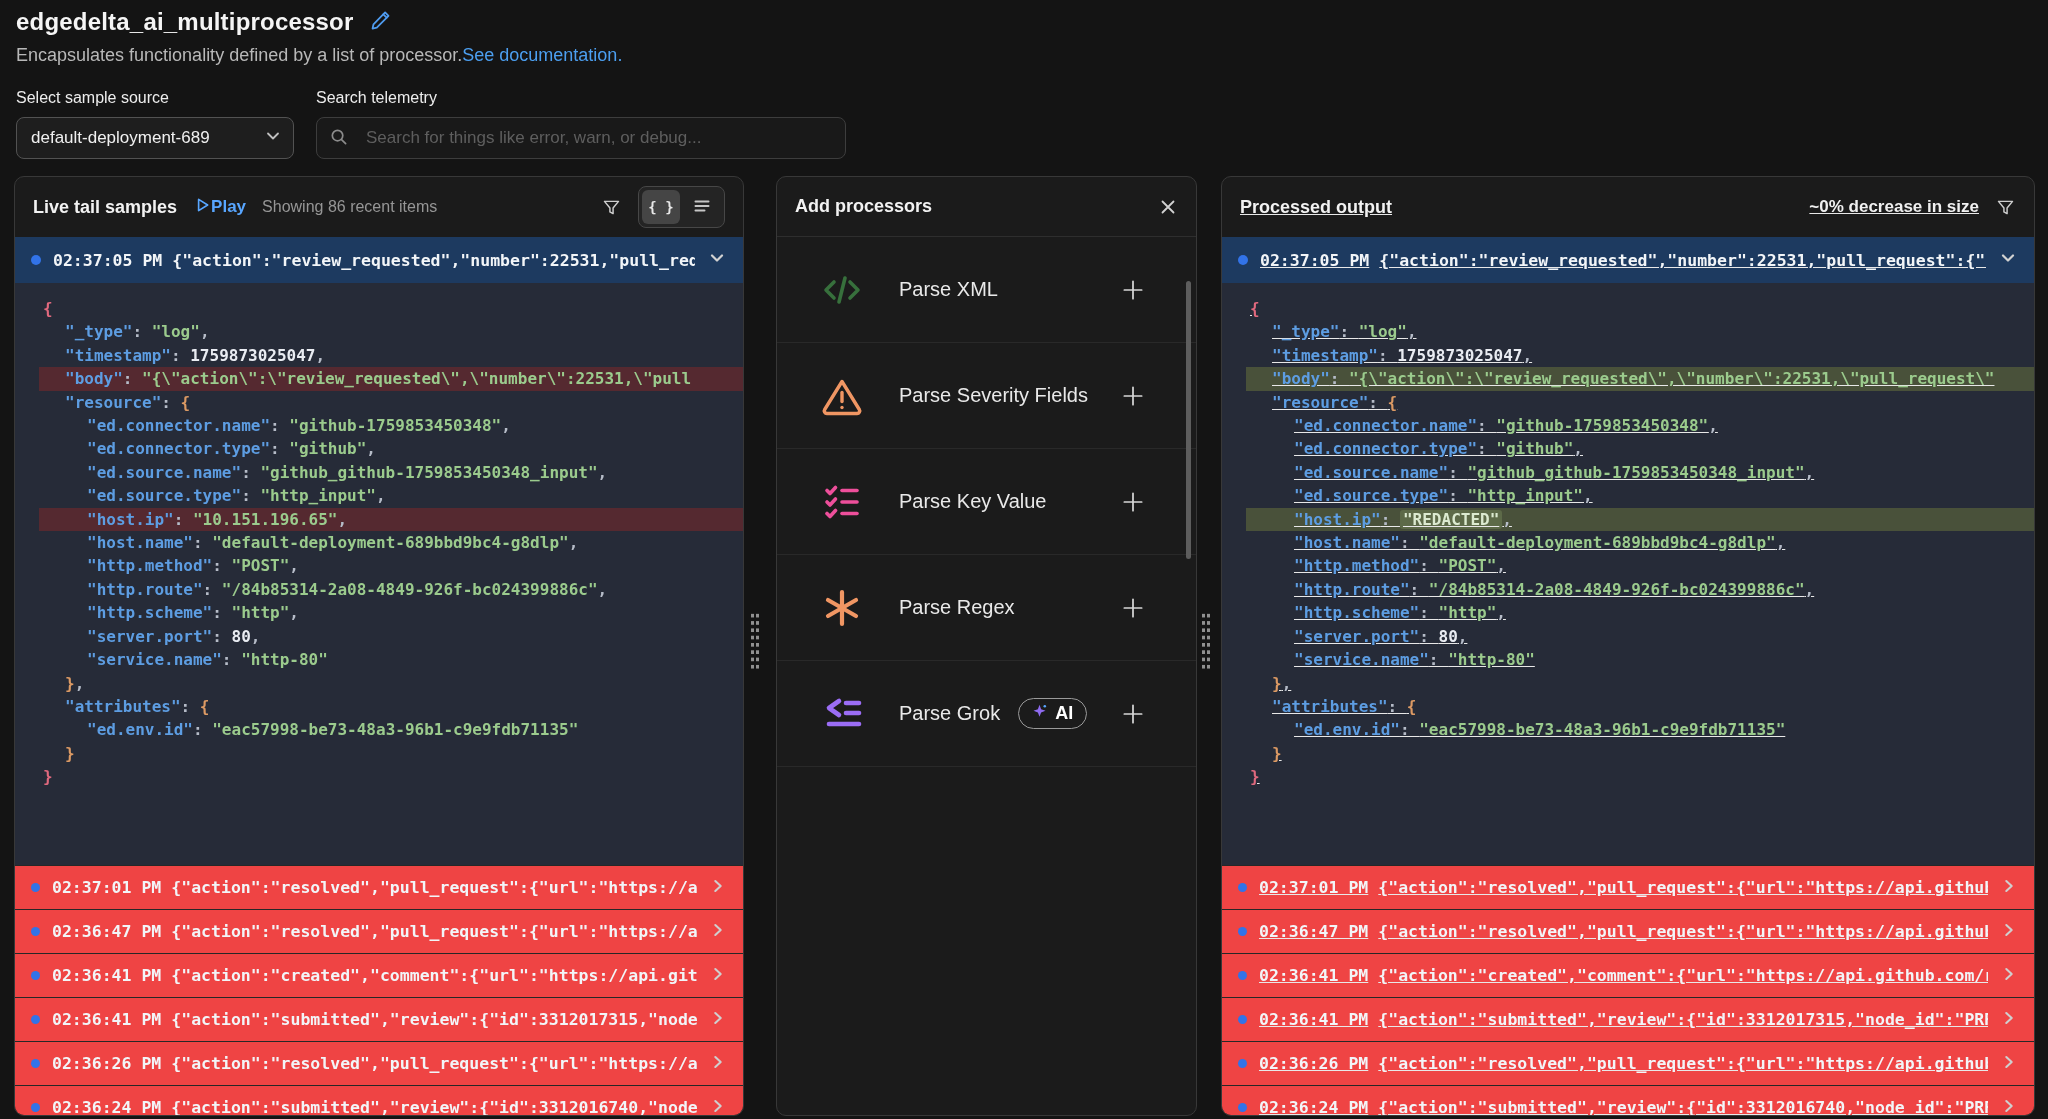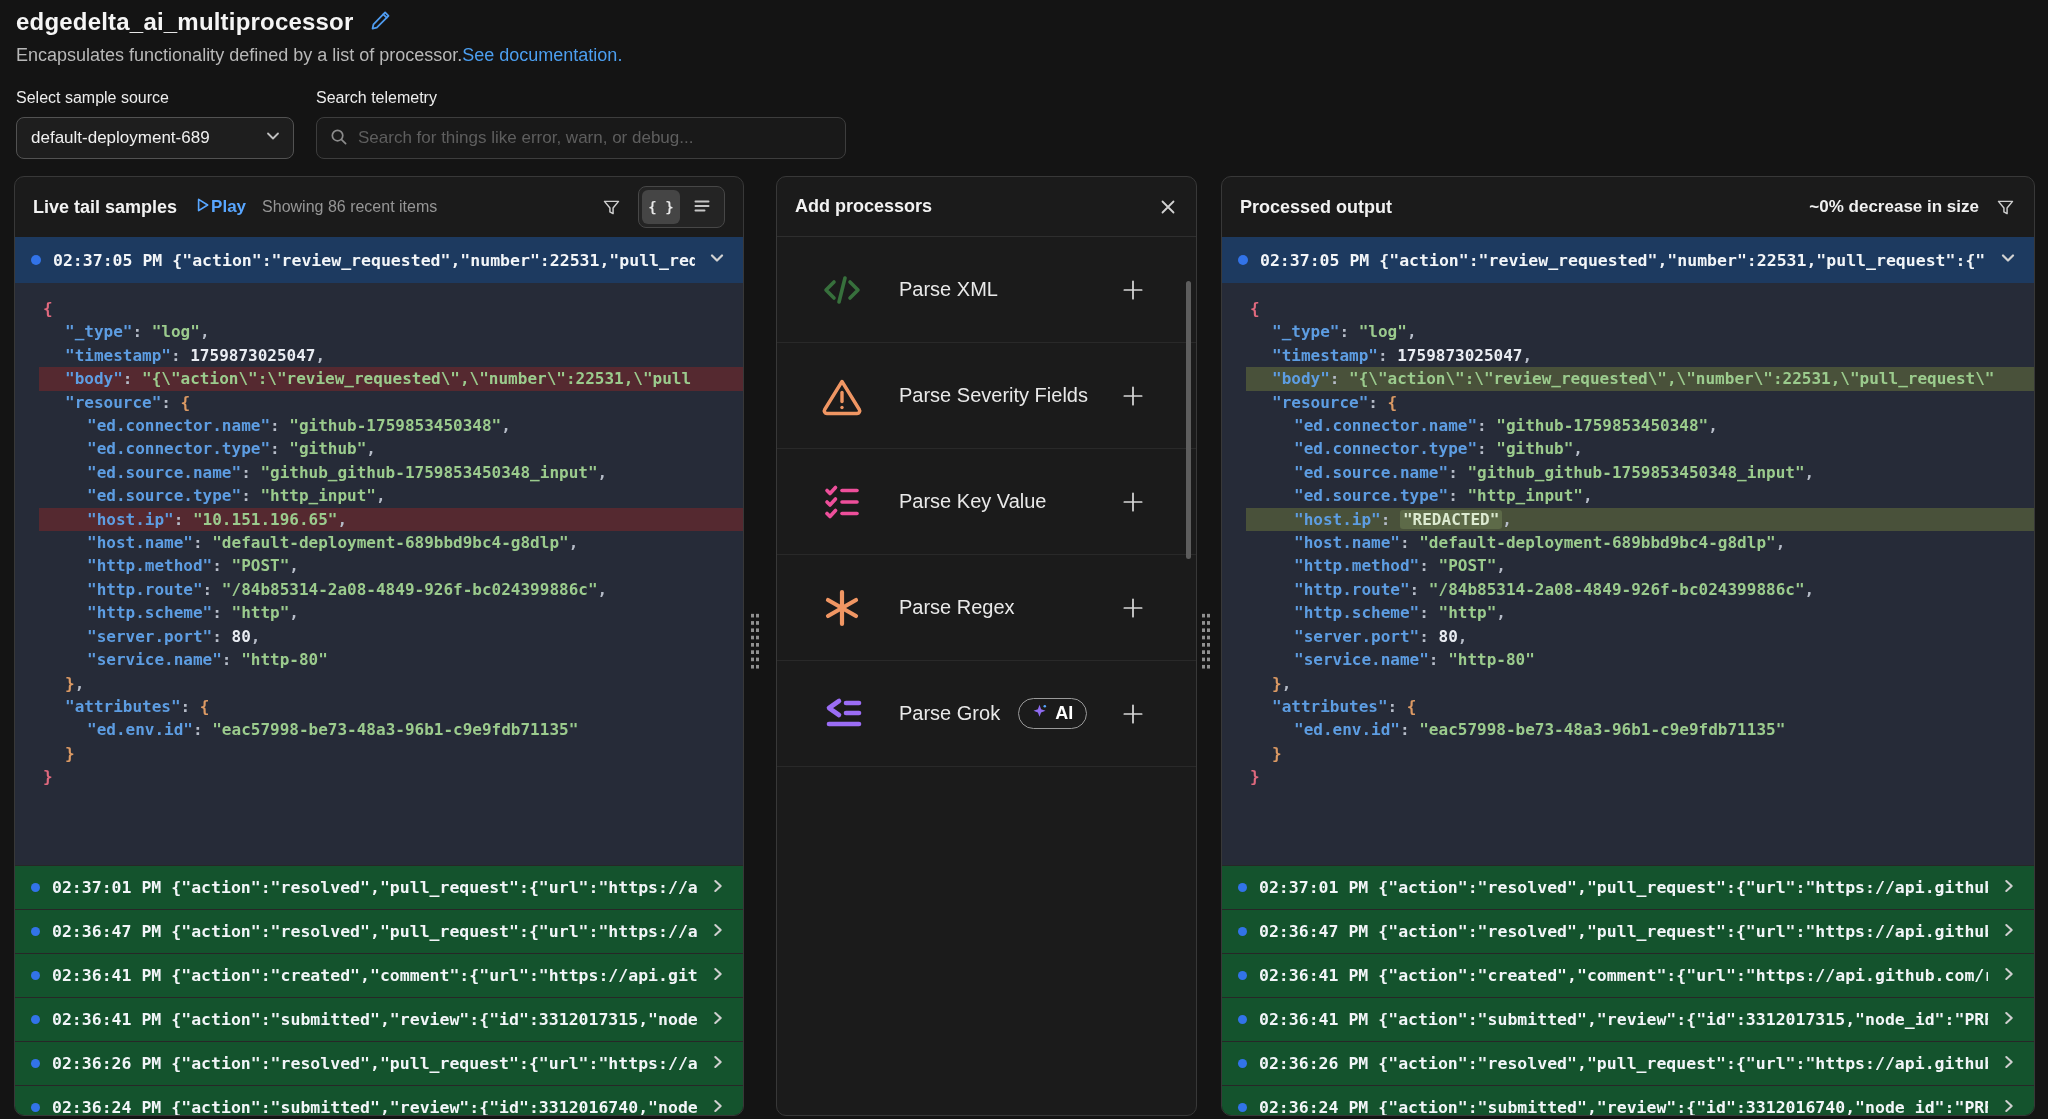--- a/index.html
+++ b/index.html
@@ -13,31 +13,31 @@
   .subtitle { position:absolute; left:16px; top:45px; font-size:18px; color:#b8b8b8; }
   .doc-link { color:#4c9ff0; text-decoration:none; cursor:pointer; }
   .field-label { position:absolute; top:89px; font-size:16px; font-weight:normal; color:#ededed; }
   .lbl-source { left:16px; } .lbl-search { left:316px; }
   .dropdown { position:absolute; left:16px; top:117px; width:278px; height:42px;
     border:1px solid #525252; border-radius:8px; background:#1e1e1e; display:flex;
     align-items:center; padding:0 10px 0 14px; cursor:pointer; }
   .dd-text { flex:1; font-size:17px; color:#f0f0f0; white-space:nowrap; overflow:hidden; }
   .searchbox { position:absolute; left:316px; top:117px; width:530px; height:42px;
     border:1px solid #3d3d3d; border-radius:8px; background:#191919; display:flex;
-    align-items:center; padding:0 12px; gap:10px; }
+    align-items:center; padding:0 12px; gap:18px; }
   .searchbox input { flex:1; background:transparent; border:none; outline:none;
     font-size:17px; color:#e0e0e0; font-family:"Liberation Sans",sans-serif; }
   .searchbox input::placeholder { color:#5e5e5e; }
 
   
   .panel { position:absolute; top:176px; height:940px; background:#1b1b1b;
     border:1px solid #383838; border-radius:10px; overflow:hidden; }
   .panel-left  { left:14px;   width:730px; }
   .panel-mid   { left:776px;  width:421px; }
-  .panel-right { left:1221px; width:814px; }
+  .panel-right { left:1221px; width:814px;text-decoration:underline; }
   .panel-header { height:60px; display:flex; align-items:center; padding:0 18px; gap:16px; }
   .panel-title { font-size:18px; font-weight:bold; color:#f2f2f2; white-space:nowrap; }
   .spacer { flex:1; }
   .play-btn { display:flex; align-items:center; gap:0; color:#58a6ff; font-size:17px;
     font-weight:bold; cursor:pointer; }
   .status { font-size:16px; color:#969696; white-space:nowrap; }
   .icon-btn { display:flex; align-items:center; cursor:pointer; }
   .toggle-group { display:flex; gap:3px; padding:3px; border:1px solid #474747;
     border-radius:8px; background:#242424; }
   .toggle-btn { width:38px; height:34px; display:flex; align-items:center; justify-content:center;
@@ -48,21 +48,21 @@
 
   
   .selected-row { height:46px; background:#1d3a60; display:flex; align-items:center;
     padding:0 16px; gap:12px; cursor:pointer; }
   .dot { width:10px; height:10px; border-radius:50%; background:#3273e8; flex:none; }
   .row-mono { display:flex; gap:10px; flex:1; min-width:0; overflow:hidden;
     font-family:"DejaVu Sans Mono",monospace; font-size:16.5px; font-weight:bold; color:#f2f5f8; }
   .row-time { flex:none; white-space:nowrap; }
   .row-preview { flex:1; min-width:0; white-space:nowrap; overflow:hidden; }
   .log-row { height:44px; display:flex; align-items:center; padding:0 16px; gap:12px;
-    border-top:1px solid #272727; cursor:pointer; background:#14532d; }
+    border-top:1px solid #272727; cursor:pointer; background:#ef4444; }
   .log-row .dot { width:9px; height:9px; }
 
   
   .json-area { height:582px; background:#262b38; padding:14px 0 0 24px; overflow:hidden; }
   .json-line { font-family:"DejaVu Sans Mono",monospace; font-size:16px; font-weight:bold;
     line-height:23.4px; white-space:pre; overflow:hidden; }
   .hl-red   { background:#552930; }
   .hl-green { background:#49513a; }
   .tk-k  { color:#5d9de2; }
   .tk-s  { color:#9bcb8d; }

